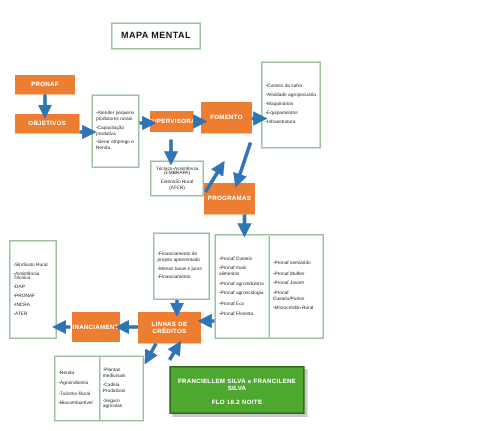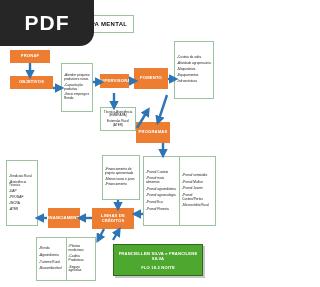--- a/index.html
+++ b/index.html
@@ -125,23 +125,20 @@
 
       <line x1="92" y1="218" x2="80" y2="218"></line>
 
       <line x1="47" y1="218" x2="38" y2="218"></line>
 
       <line x1="104" y1="229" x2="98" y2="240"></line>
       <line x1="113" y1="240" x2="119" y2="230"></line>
     </g>
   </svg>
 
-  <div class="pdf-badge">
-    <span>PDF</span>
-  </div>
 
   <div class="title-box" style="left:74px;top:15px;width:60px;height:18px;">
     <span>MAPA MENTAL</span>
   </div>
 
   <div class="node" style="left:10px;top:50px;width:40px;height:13px;">
     <span>PRONAF</span>
   </div>
   <div class="node" style="left:10px;top:76px;width:43px;height:13px;">
     <span>OBJETIVOS</span>

